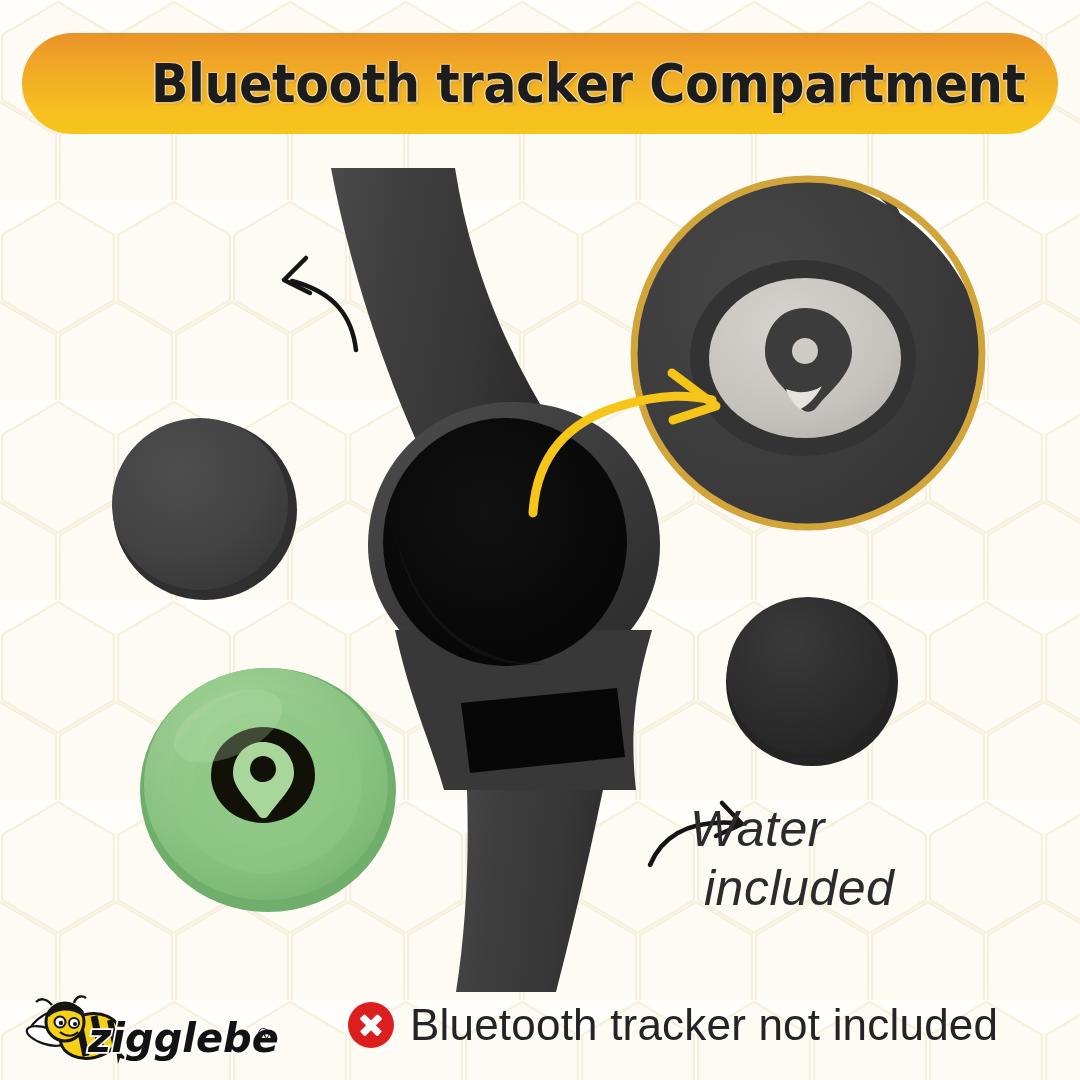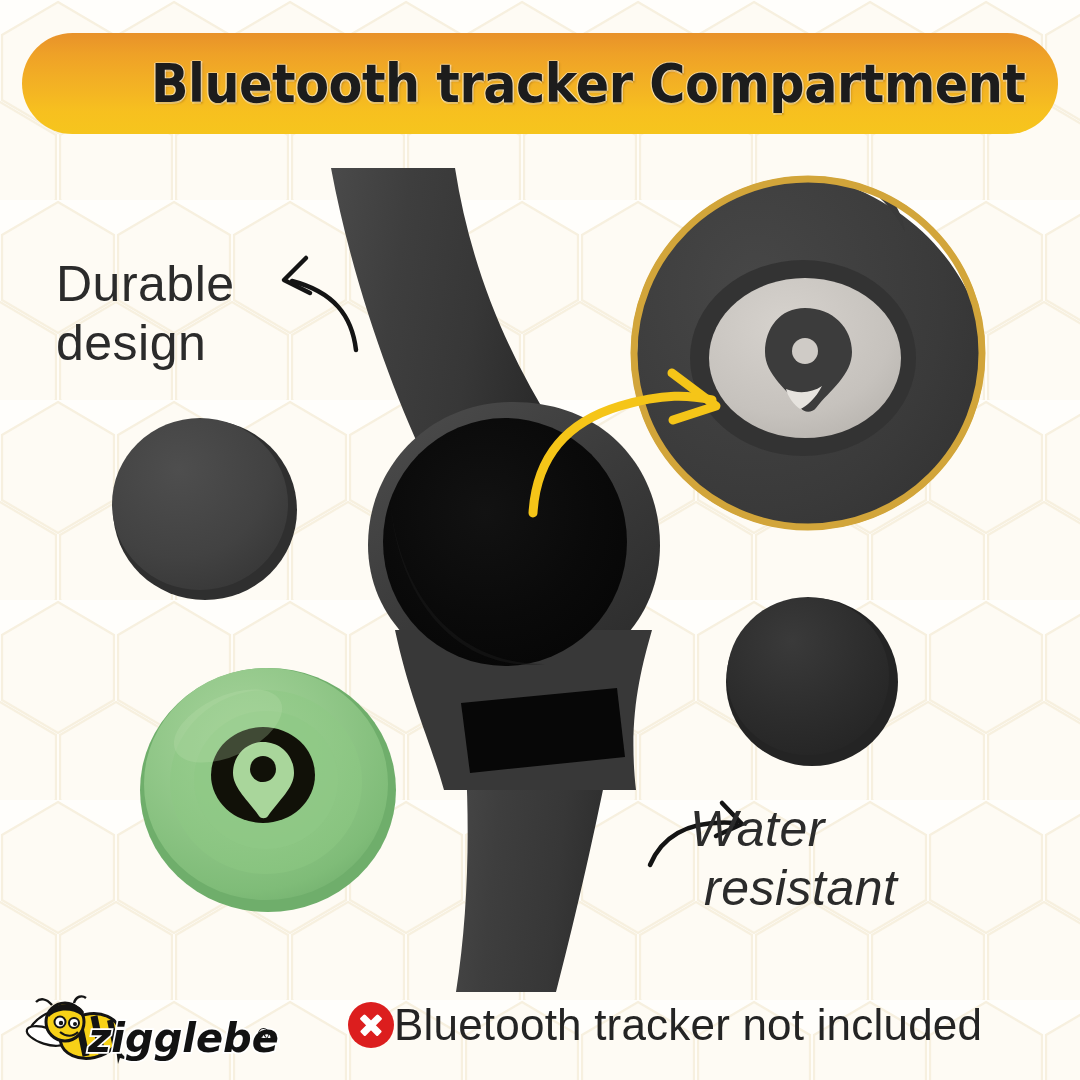--- a/index.html
+++ b/index.html
@@ -68,21 +68,21 @@
     z-index:8;
     display:flex; align-items:center;
   }
   #brand-logo{
     position:absolute; left:20px; top:8px;
     width:260px; height:76px;
   }
   #brand-logo svg{ width:100%; height:100%; display:block;}
   #not-included-group{
     position:absolute; left:348px; top:16px;
-    display:flex; align-items:center; 
+    display:flex; align-items:center; gap:16px;
   }
   #x-badge{
     width:46px; height:46px; border-radius:50%;
     background:#DC1E1E; position:relative; flex:none;
   }
   #x-badge:before,#x-badge:after{
     content:""; position:absolute; left:50%; top:50%;
     width:25px; height:6.5px; background:#fff; border-radius:1.5px;
   }
   #x-badge:before{ transform:translate(-50%,-50%) rotate(45deg); }
@@ -269,27 +269,26 @@
       <polyline points="722,803 742,824 716,836"></polyline>
     </g>
   </svg>
 </div>
 
 <div id="header-banner">
   <div id="header-title">Bluetooth tracker Compartment</div>
 </div>
 
 <div class="callout" id="callout-durable">
-  <span>Durable</span><br>
-  <span>design</span>
+  <br>
 </div>
 
 <div class="callout" id="callout-water">
   <span>Water</span>
-  <span class="l2">resistant</span>
+  <span class="l2">included</span>
 </div>
 
 <div id="footer">
 
   <div id="brand-logo">
     <svg viewBox="0 0 260 76">
 
       <g>
         <ellipse cx="30" cy="30" rx="22" ry="9" fill="#FFFFFF" stroke="#141414" stroke-width="2.2" transform="rotate(-28 30 30)"></ellipse>
         <ellipse cx="26" cy="44" rx="20" ry="8" fill="#FFFFFF" stroke="#141414" stroke-width="2.2" transform="rotate(18 26 44)"></ellipse>

